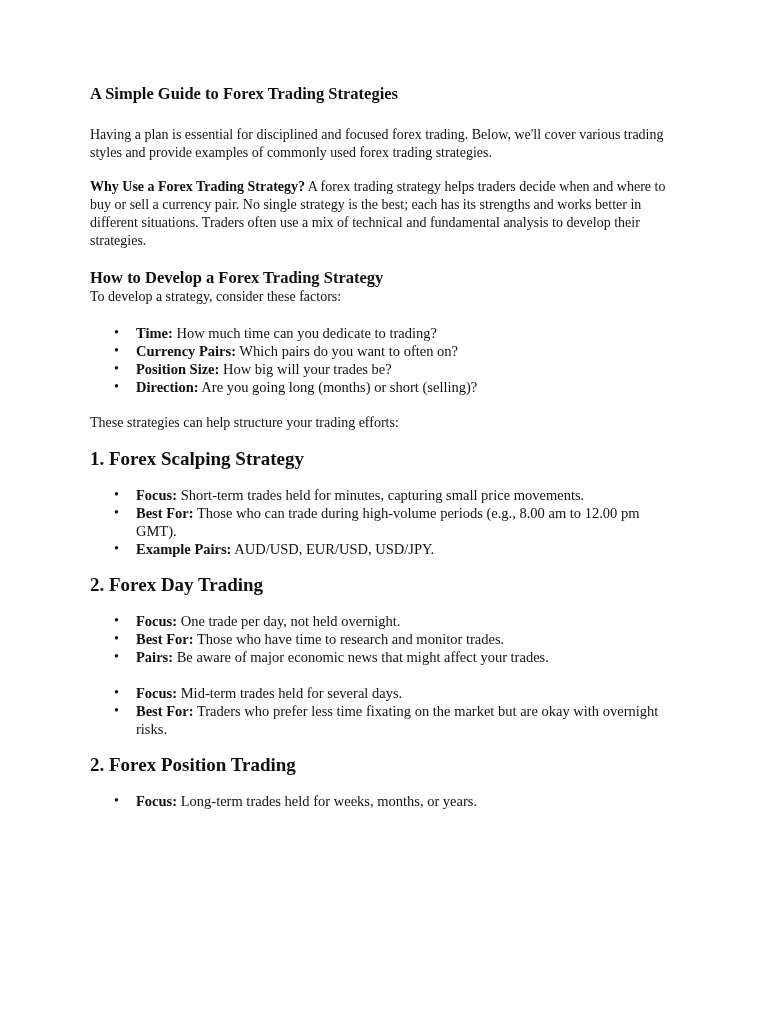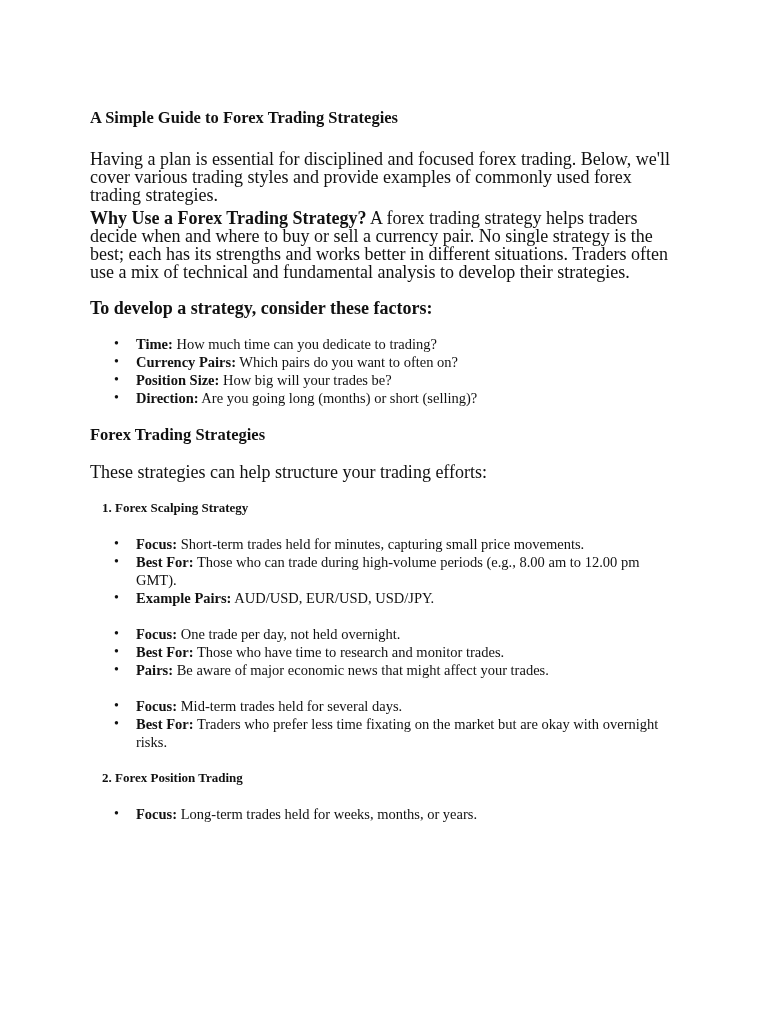--- a/index.html
+++ b/index.html
@@ -11,37 +11,37 @@
       width: 768px;
       height: 1024px;
       overflow: hidden;
       position: relative;
       font-family: "Liberation Serif", "DejaVu Serif", serif;
       color: #111111;
     }
     .page {
       position: absolute;
       left: 90px;
-      top: 108px;
+      top: 84px;
       width: 590px;
     }
     .h2 {
       font-weight: bold;
       font-size: 16.5px;
       line-height: 20px;
       margin: 0;
     }
     .h3 {
       font-weight: bold;
-      font-size: 13px;
+      font-size: 19px;
       line-height: 18px;
-      margin: 12px;
+      margin: 0;
     }
     .p {
-      font-size: 18px;
+      font-size: 14px;
       line-height: 18px;
       margin: 0;
     }
     .p b { font-weight: bold; }
     ul {
       margin: 0;
       padding: 0;
       list-style: none;
     }
     li {
@@ -60,43 +60,44 @@
   </style>
 </head>
 <body>
 
 <div class="page">
 
   <div class="h2">A Simple Guide to Forex Trading Strategies</div>
 
   <p class="p" style="margin-top:22px;">Having a plan is essential for disciplined and focused forex trading. Below, we'll cover various trading styles and provide examples of commonly used forex trading strategies.</p>
 
-  <p class="p" style="margin-top:5px;"><b>Why Use a Forex Trading Strategy?</b><span> A forex trading strategy helps traders decide when and where to buy or sell a currency pair. No single strategy is the best; each has its strengths and works better in different situations. Traders often use a mix of technical and fundamental analysis to develop their strategies.</span></p>
+  <p class="p" style="margin-top:16px;"><b>Why Use a Forex Trading Strategy?</b><span> A forex trading strategy helps traders decide when and where to buy or sell a currency pair. No single strategy is the best; each has its strengths and works better in different situations. Traders often use a mix of technical and fundamental analysis to develop their strategies.</span></p>
 
+  <div class="h2" style="margin-top:18px;">How to Develop a Forex Trading Strategy</div>
 
-  <p class="p" style="margin-top:18px;font-weight:bold;">To develop a strategy, consider these factors:</p>
+  <p class="p" style="">To develop a strategy, consider these factors:</p>
 
   <ul style="margin-top:18px;">
     <li><span class="bullet">•</span><b>Time:</b><span> How much time can you dedicate to trading?</span></li>
     <li><span class="bullet">•</span><b>Currency Pairs:</b><span> Which pairs do you want to often on?</span></li>
     <li><span class="bullet">•</span><b>Position Size:</b><span> How big will your trades be?</span></li>
     <li><span class="bullet">•</span><b>Direction:</b><span> Are you going long (months) or short (selling)?</span></li>
   </ul>
 
-  <div class="h2" style="margin-top:18px;">Forex Trading Strategies</div>
 
   <p class="p" style="margin-top:18px;">These strategies can help structure your trading efforts:</p>
 
   <div class="h3" style="margin-top:18px;">1. Forex Scalping Strategy</div>
   <ul style="margin-top:18px;">
     <li><span class="bullet">•</span><b>Focus:</b><span> Short-term trades held for minutes, capturing small price movements.</span></li>
     <li><span class="bullet">•</span><b>Best For:</b><span> Those who can trade during high-volume periods (e.g., 8.00 am to 12.00 pm GMT).</span></li>
     <li><span class="bullet">•</span><b>Example Pairs:</b><span> AUD/USD, EUR/USD, USD/JPY.</span></li>
   </ul>
 
+  <div class="h3" style="margin-top:18px;">2. Forex Day Trading</div>
   <ul style="margin-top:18px;">
     <li><span class="bullet">•</span><b>Focus:</b><span> One trade per day, not held overnight.</span></li>
     <li><span class="bullet">•</span><b>Best For:</b><span> Those who have time to research and monitor trades.</span></li>
     <li><span class="bullet">•</span><b>Pairs:</b><span> Be aware of major economic news that might affect your trades.</span></li>
   </ul>
 
   <ul style="margin-top:18px;">
     <li><span class="bullet">•</span><b>Focus:</b><span> Mid-term trades held for several days.</span></li>
     <li><span class="bullet">•</span><b>Best For:</b><span> Traders who prefer less time fixating on the market but are okay with overnight risks.</span></li>
   </ul>

